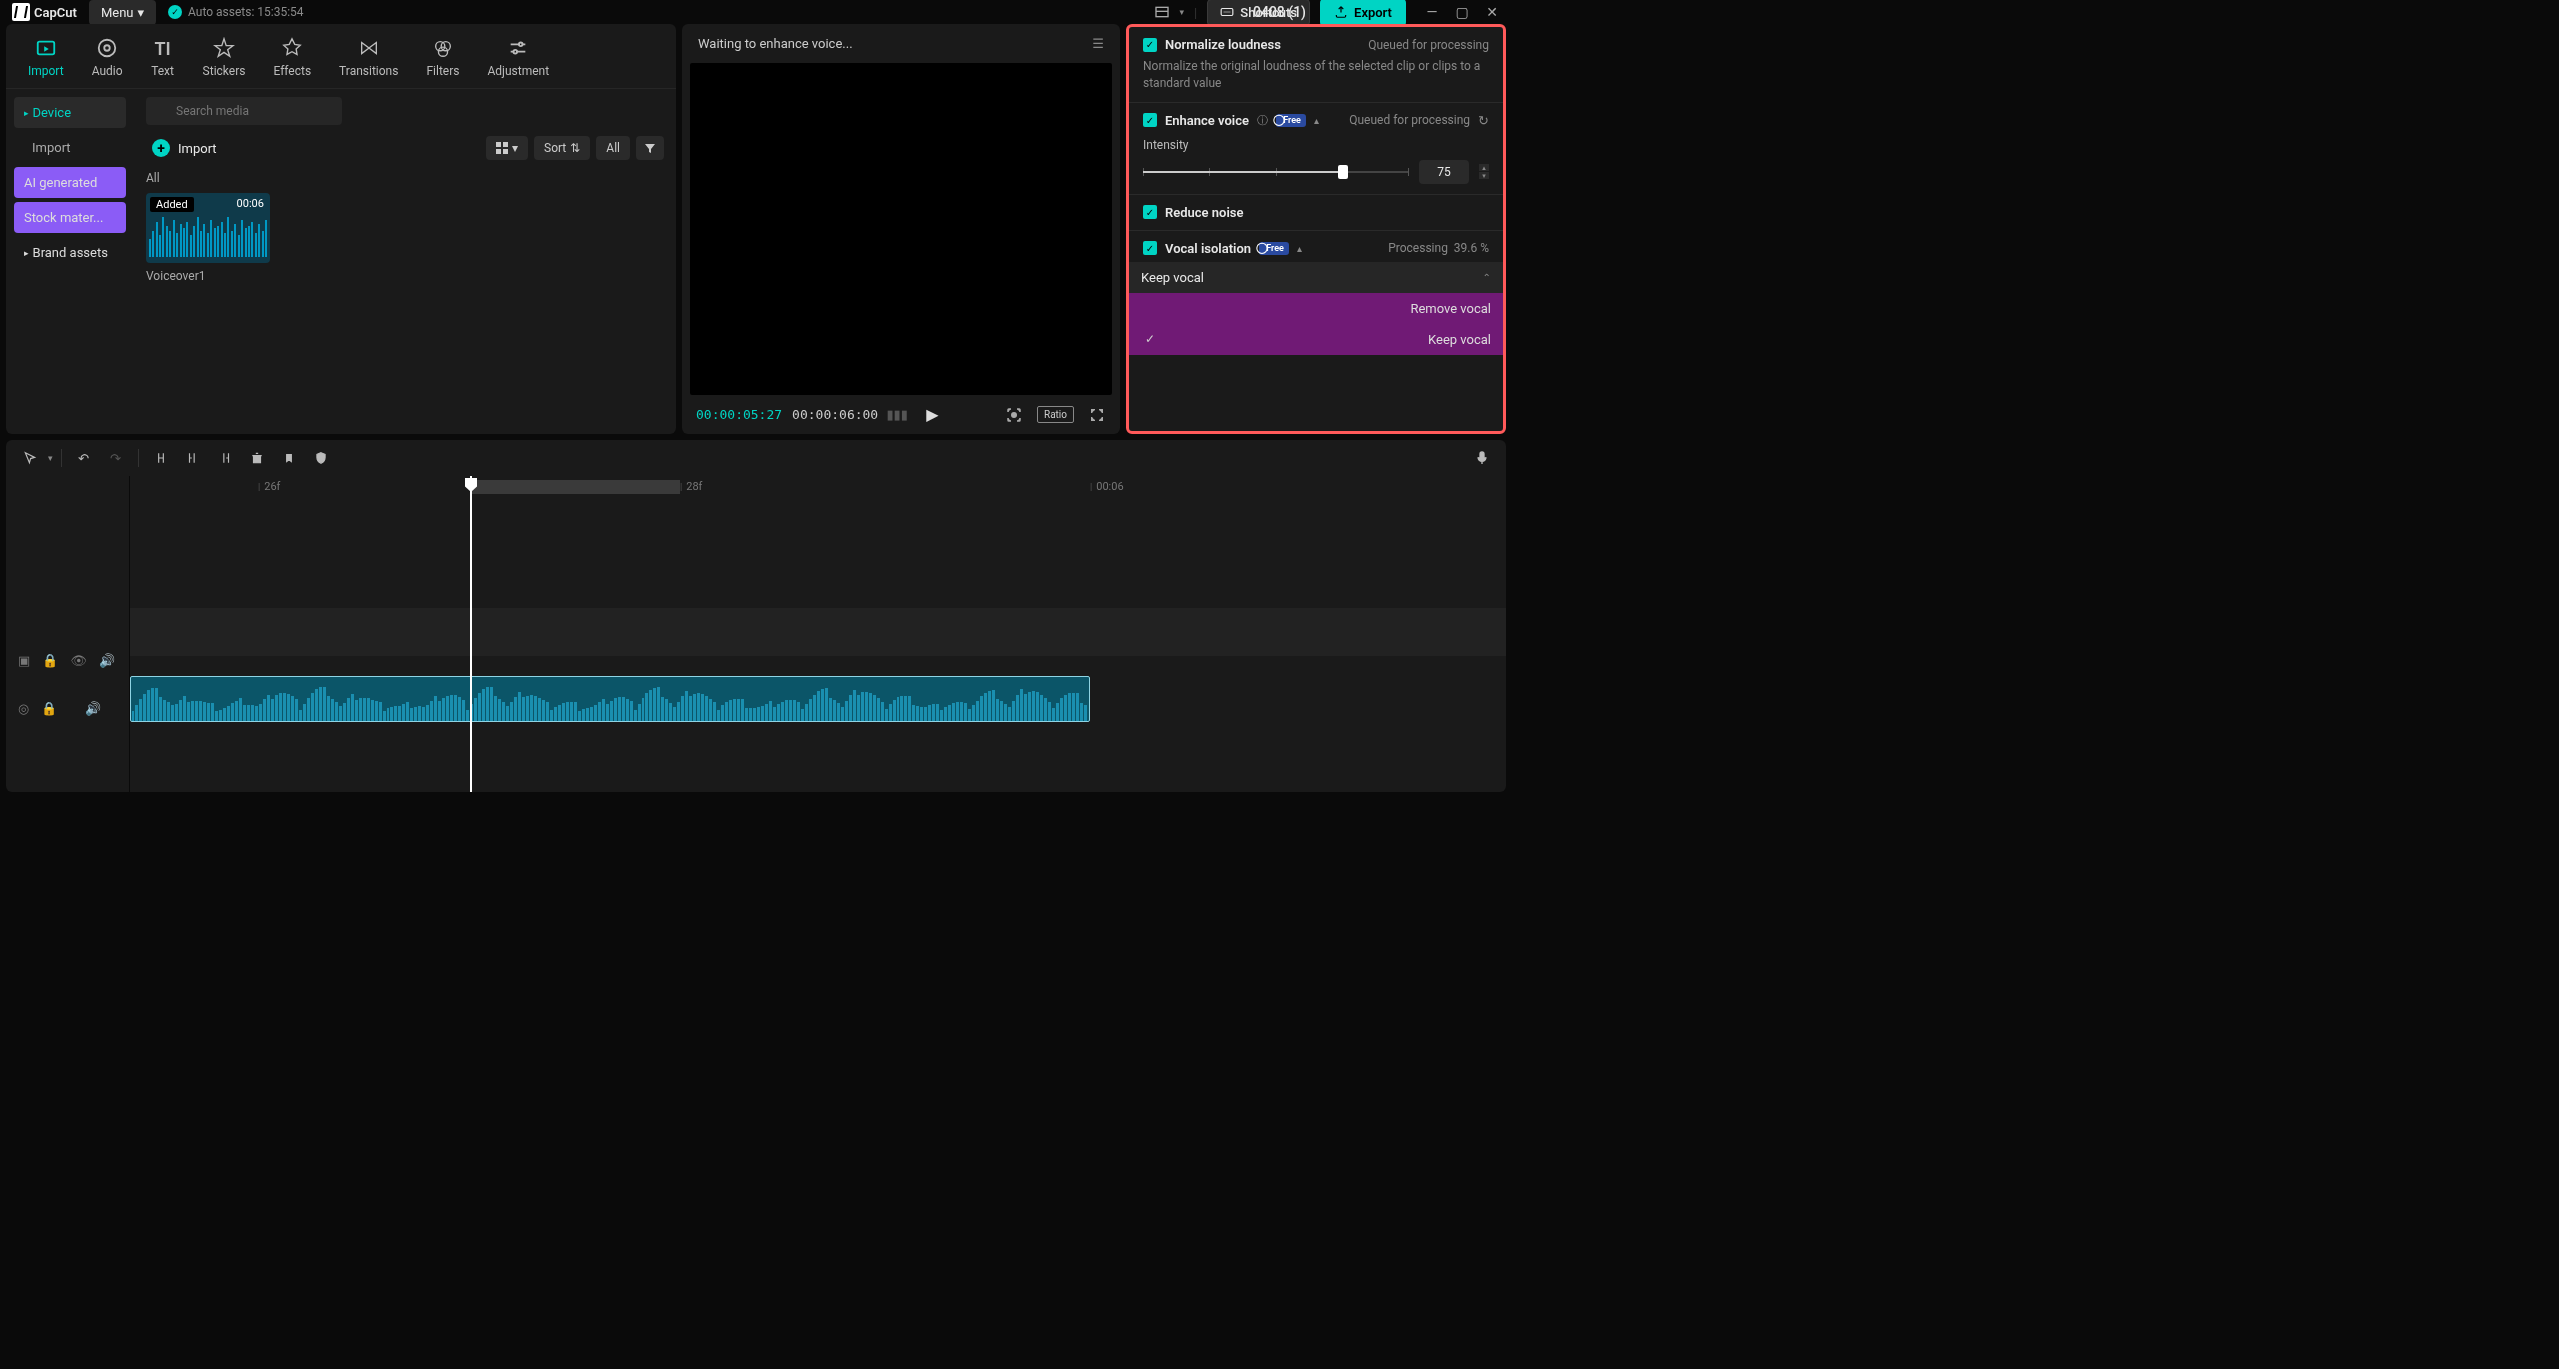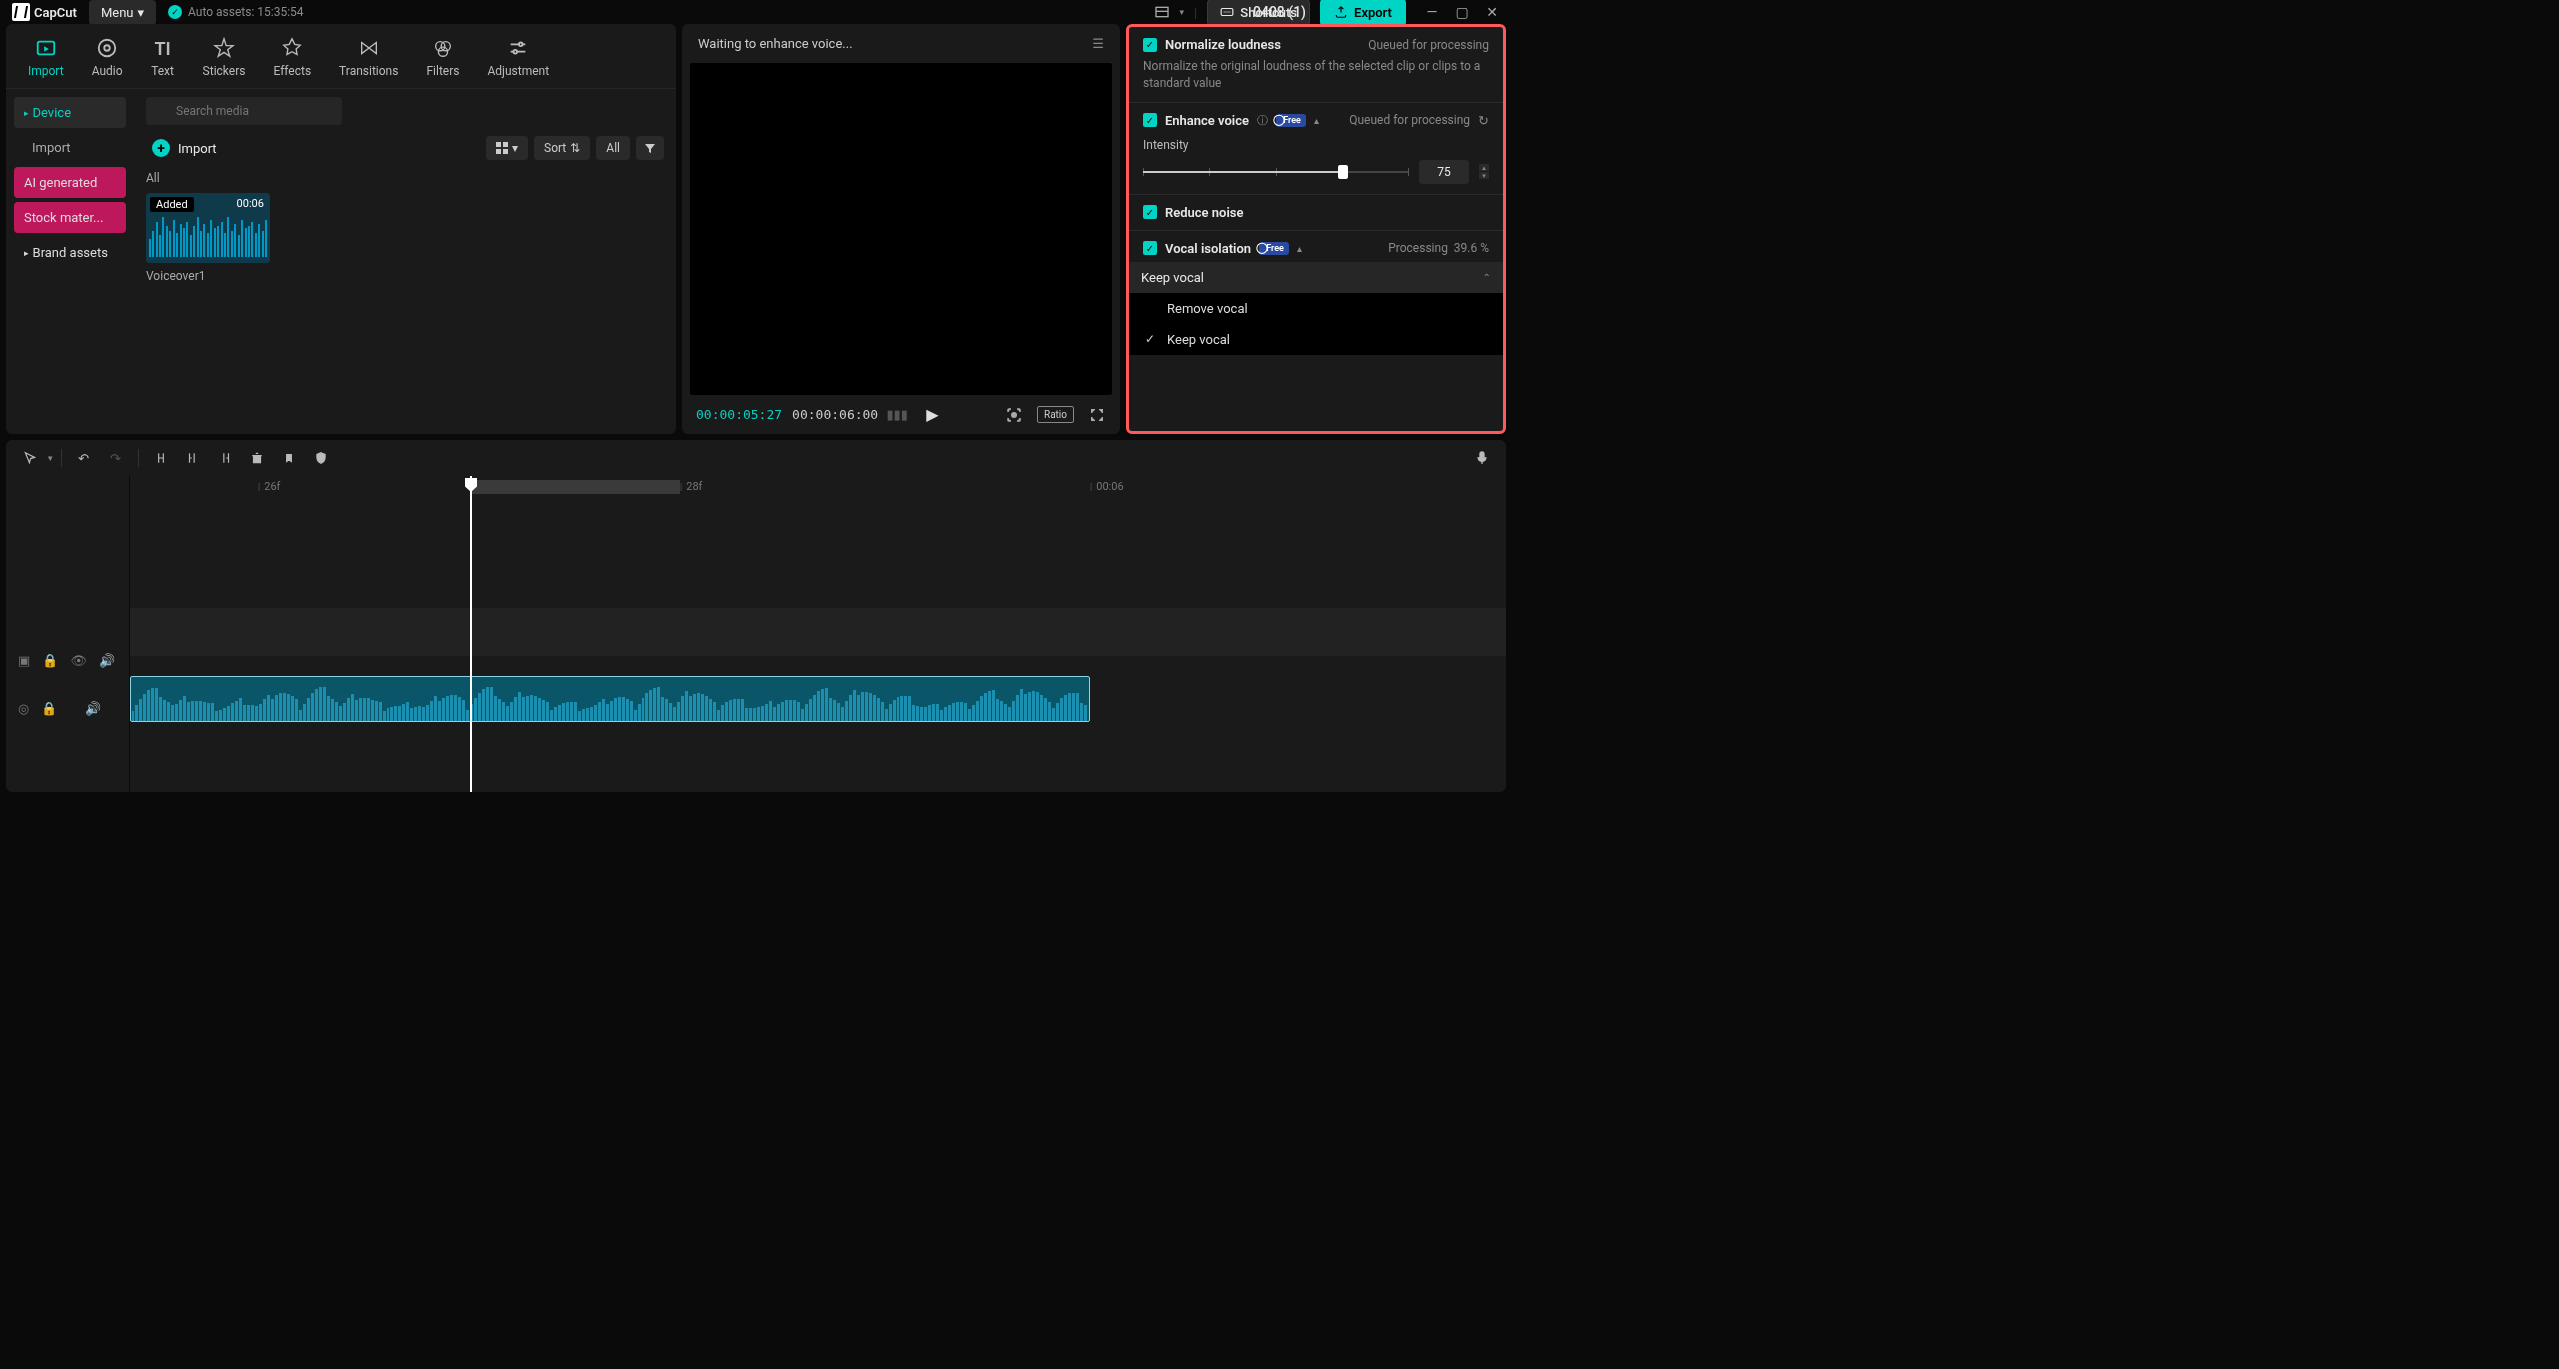--- a/index.html
+++ b/index.html
@@ -29,21 +29,21 @@
 .tab-item { display: flex; flex-direction: column; align-items: center; gap: 4px; padding: 4px 14px 10px; cursor: pointer; color: #bbb; font-size: 12px; }
 .tab-item.active { color: #00d4c4; }
 .tab-icon { width: 24px; height: 24px; display: flex; align-items: center; justify-content: center; }
 .tab-icon svg { width: 22px; height: 22px; }
 
 .left-body { display: flex; flex: 1; overflow: hidden; }
 .sidebar { width: 128px; padding: 8px 8px; display: flex; flex-direction: column; gap: 4px; }
 .side-item { padding: 8px 10px; border-radius: 4px; cursor: pointer; font-size: 13px; color: #ddd; display: flex; align-items: center; gap: 4px; white-space: nowrap; overflow: hidden; text-overflow: ellipsis; }
 .side-item.active { background: #2a2a2a; color: #00d4c4; }
 .side-item.sub { padding-left: 18px; color: #aaa; }
-.side-item.hl { background: #be185d; }
+.side-item.hl { background: #8b5cf6; }
 
 .media-area { flex: 1; padding: 8px 12px; }
 .search-row { display: flex; gap: 8px; align-items: center; }
 .search-box { flex: 1; background: #262626; border: none; border-radius: 4px; padding: 7px 10px 7px 30px; color: #aaa; font-size: 12px; position: relative; }
 .search-wrap { flex: 1; position: relative; }
 .search-wrap::before { content: "⌕"; position: absolute; left: 10px; top: 50%; transform: translateY(-50%); color: #777; font-size: 14px; }
 
 .import-row { display: flex; align-items: center; gap: 8px; margin-top: 10px; }
 .import-btn { background: none; border: none; color: #e8e8e8; font-size: 13px; display: flex; align-items: center; gap: 8px; cursor: pointer; padding: 4px 6px; }
 .import-plus { width: 18px; height: 18px; background: #00d4c4; border-radius: 50%; display: flex; align-items: center; justify-content: center; color: #000; font-size: 14px; font-weight: bold; }
@@ -98,21 +98,21 @@
 .slider-ticks { position: absolute; inset: 0; display: flex; justify-content: space-between; }
 .slider-ticks span { width: 1px; height: 8px; background: #555; margin-top: -3px; }
 .slider-fill { position: absolute; left: 0; height: 100%; background: #ccc; width: 75%; }
 .slider-thumb { position: absolute; top: 50%; left: 75%; transform: translate(-50%, -50%); width: 10px; height: 14px; background: #fff; border-radius: 2px; }
 .slider-val { background: #2a2a2a; border: none; color: #e8e8e8; width: 50px; padding: 5px 0; text-align: center; border-radius: 4px; font-size: 12px; }
 .spinner { display: flex; flex-direction: column; gap: 1px; }
 .spinner span { width: 10px; height: 7px; background: #2a2a2a; font-size: 7px; display: flex; align-items: center; justify-content: center; color: #888; cursor: pointer; }
 
 .dropdown-sel { background: #262626; padding: 8px 12px; display: flex; align-items: center; cursor: pointer; margin: 0; }
 .dropdown-sel .chev-up { margin-left: auto; color: #888; font-size: 10px; }
-.dropdown-opts { background: #000000; }
+.dropdown-opts { background: #701a75; text-align: right; }
 .dropdown-opt { padding: 8px 12px 8px 38px; cursor: pointer; font-size: 13px; color: #ddd; position: relative; }
 .dropdown-opt.selected::before { content: "✓"; position: absolute; left: 16px; color: #ccc; font-size: 12px; }
 
 
 .timeline-toolbar { height: 36px; background: #1a1a1a; margin: 6px 6px 0; border-radius: 6px 6px 0 0; display: flex; align-items: center; padding: 0 10px; gap: 4px; }
 .tb-btn { background: none; border: none; color: #bbb; width: 28px; height: 28px; display: flex; align-items: center; justify-content: center; cursor: pointer; border-radius: 4px; }
 .tb-btn.dim { color: #555; }
 .tb-sep { width: 1px; height: 18px; background: #333; margin: 0 4px; }
 .tb-spacer { flex: 1; }
 

